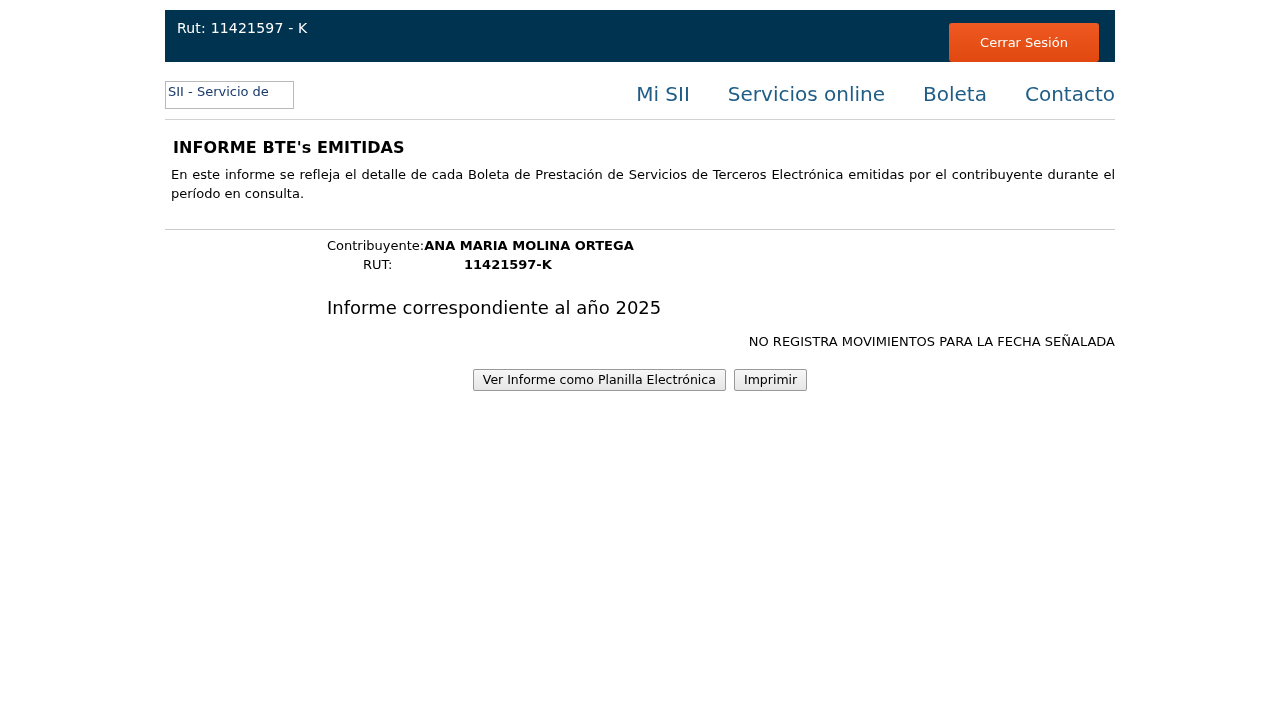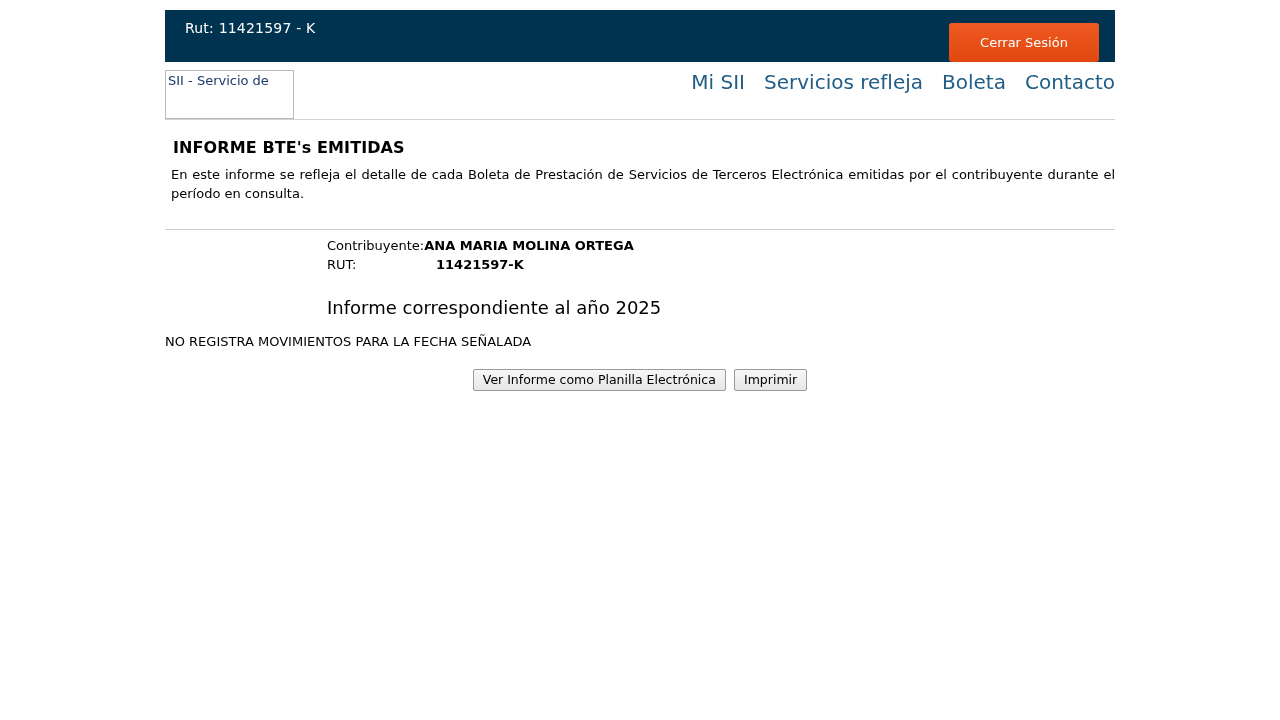--- a/index.html
+++ b/index.html
@@ -28,21 +28,21 @@
     position: absolute;
     left: 165px;
     top: 10px;
     width: 950px;
     height: 52px;
     background: #003350;
     box-sizing: border-box;
   }
   .topbar-rut {
     position: absolute;
-    left: 20px;
+    left: 12px;
     top: 10px;
     color: #ffffff;
     font-size: 14px;
     letter-spacing: .2px;
     text-align: right;
   }
   .logout-btn {
     position: absolute;
     right: 16px;
     top: 13px;
@@ -67,44 +67,44 @@
     left: 165px;
     top: 62px;
     width: 950px;
     height: 58px;
     border-bottom: 1px solid #d2d2d2;
     box-sizing: border-box;
   }
   .logo-box {
     position: absolute;
     left: 0px;
-    top: 8px;
+    top: 19px;
     width: 129px;
-    height: 49px;
+    height: 28px;
     border: 1px solid #b9b9b9;
     background: #ffffff;
     box-sizing: border-box;
     overflow: hidden;
   }
   .logo-alt {
     display: block;
     padding: 1px 2px 0 2px;
     font-size: 13px;
     color: #1a3a6b;
     line-height: 17px;
     font-family: "DejaVu Sans", "Liberation Sans", sans-serif;
     white-space: pre;
   }
   .nav {
     position: absolute;
     right: 0;
-    top: 8px;
+    top: 20px;
     display: flex;
     align-items: baseline;
-    gap: 19px;
+    gap: 38px;
     text-align: center;
   }
   .nav a {
     color: #1f5c86;
     font-size: 20px;
     text-decoration: none;
     font-family: "DejaVu Sans", "Liberation Sans", sans-serif;
     white-space: nowrap;
   }
 
@@ -142,37 +142,37 @@
     left: 327px;
     top: 236px;
     font-size: 13px;
   }
   .info-row {
     display: flex;
     line-height: 19px;
     white-space: nowrap;
   }
   .info-label { color: #000000; }
-  .info-label.fixed-w { width: 101px; display: inline-block; }
+  .info-label.fixed-w { width: 101px; display: inline-block; margin-left: 36px; }
   .info-value { font-weight: bold; }
-  .info-value.nomargin { margin-left: 8px; }
+  .info-value.nomargin { margin-left: 0; }
 
   .year-line {
     position: absolute;
     left: 327px;
     top: 297px;
     font-size: 18px;
   }
 
   .no-data {
     position: absolute;
     left: 165px;
     top: 334px;
     width: 950px;
-    text-align: left;
+    text-align: right;
     font-size: 13px;
   }
 
   .btn-row {
     position: absolute;
     left: 165px;
     top: 369px;
     width: 950px;
     text-align: center;
   }
@@ -200,21 +200,21 @@
     <span class="topbar-rut">Rut: 11421597 - K</span>
     <button class="logout-btn">Cerrar Sesión</button>
   </div>
 
   <div class="header">
     <div class="logo-box">
       <span class="logo-alt">SII - Servicio de</span>
     </div>
     <div class="nav">
       <a href="#">Mi SII</a>
-      <a href="#">Servicios refleja</a>
+      <a href="#">Servicios online</a>
       <a href="#">Boleta</a>
       <a href="#">Contacto</a>
     </div>
   </div>
 
   <div class="content">
     <h1 class="title">INFORME BTE's EMITIDAS</h1>
     <p class="intro">En este informe se refleja el detalle de cada Boleta de Prestación de Servicios de Terceros Electrónica emitidas por el contribuyente durante el período en consulta.</p>
     <div class="hr"></div>
   </div>

